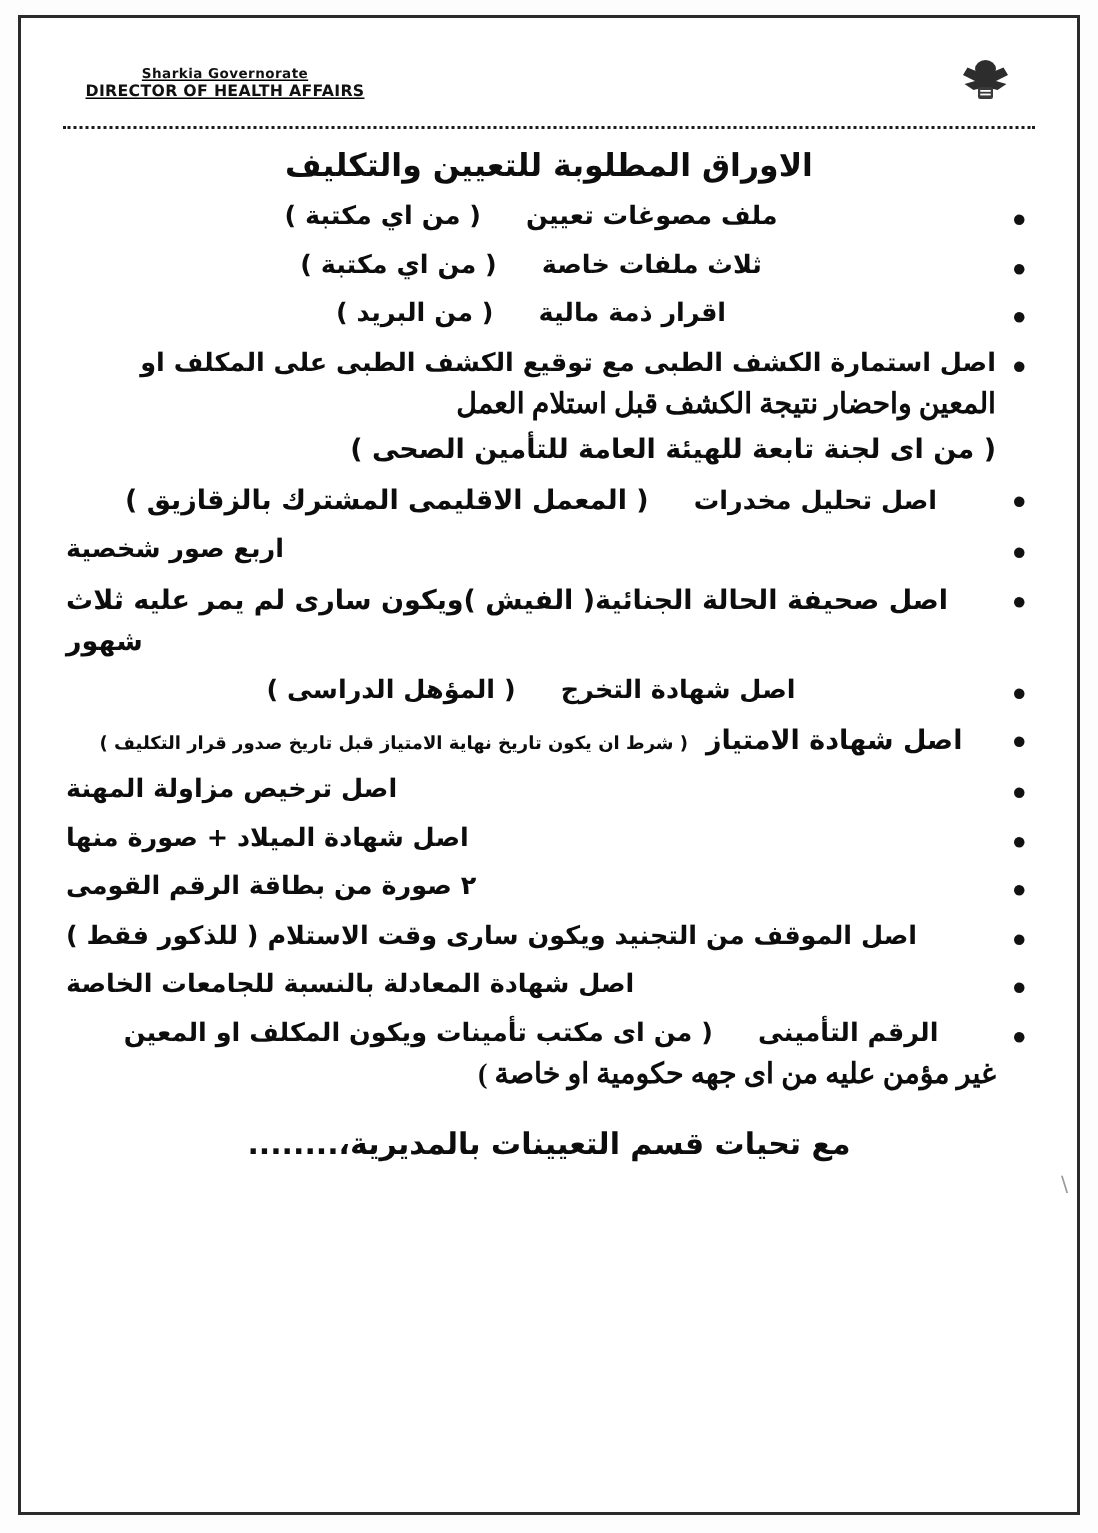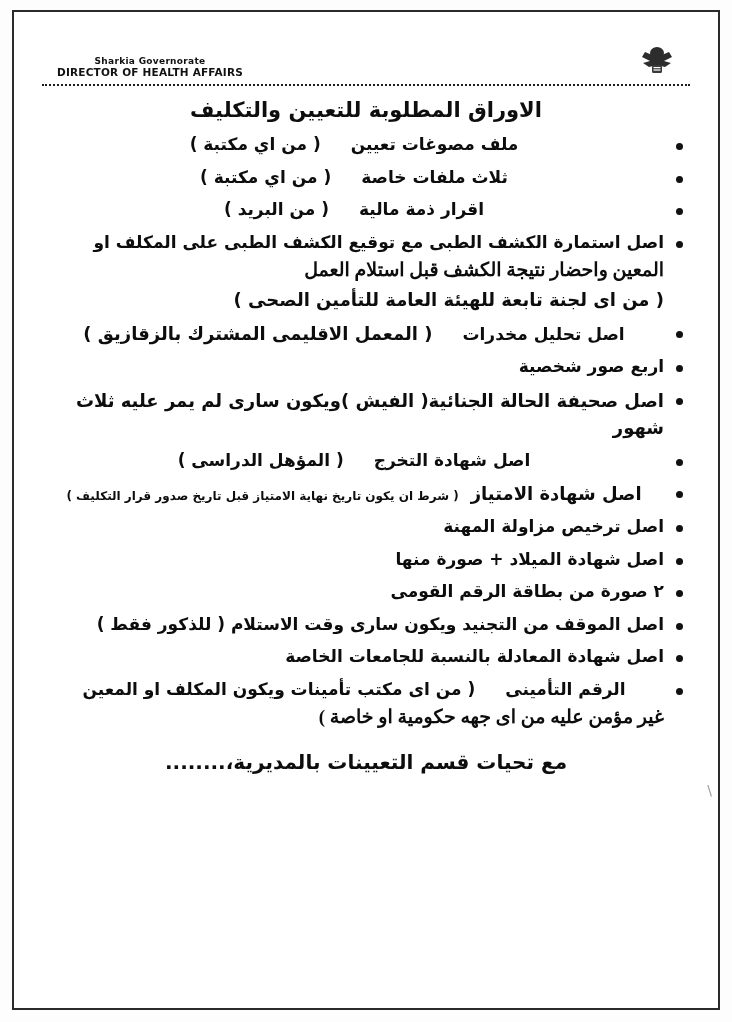--- a/index.html
+++ b/index.html
@@ -31,24 +31,25 @@
     border: 2px solid #2b2b2b;
     background: #ffffff;
     padding: 14px 26px 10px 26px;
     overflow: hidden;
   }
 
   
   .letterhead {
     display: flex;
     flex-direction: row;
-    align-items: flex-end;
+    align-items: center;
     justify-content: space-between;
     height: 52px;
     direction: ltr;
+    text-decoration: underline;
   }
   .lh-left {
     text-align: center;
     padding-top: 8px;
     width: 220px;
     color: #111;
   }
   .lh-left .l1 {
     font-size: 9px;
     font-weight: bold;
@@ -141,21 +142,21 @@
     font-size: 19px;
     margin-top: 1px;
     font-family: Liberation Serif, serif;
   }
   .line3 {
     display: block;
     font-size: 18px;
     margin-top: 1px;
   }
 
-  .li-center { text-align: right; }
+  .li-center { text-align: left; }
   .li-right  { text-align: right; }
 
   .footer {
     text-align: center;
     font-size: 20px;
     font-weight: bold;
     color: #0d0d0d;
     margin-top: 18px;
   }
 

